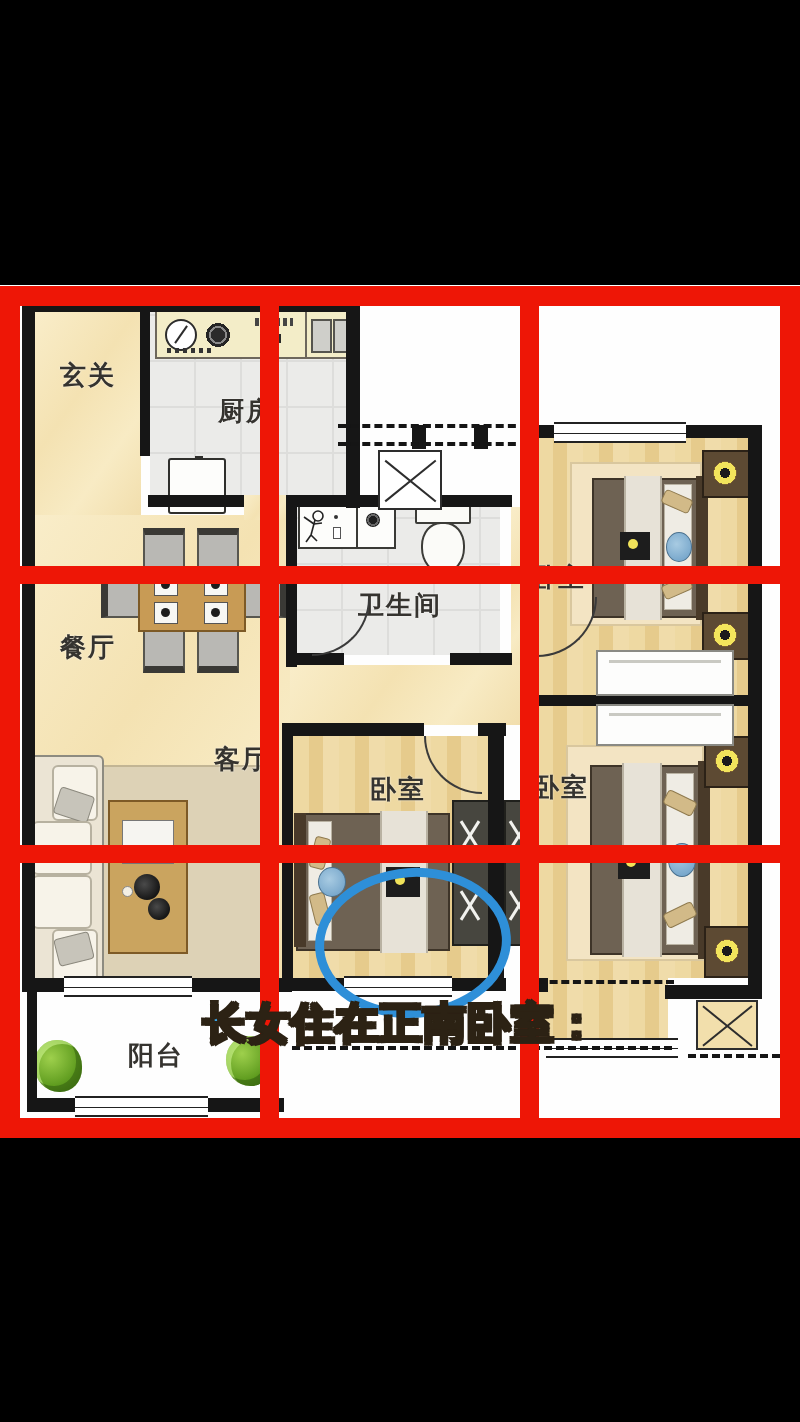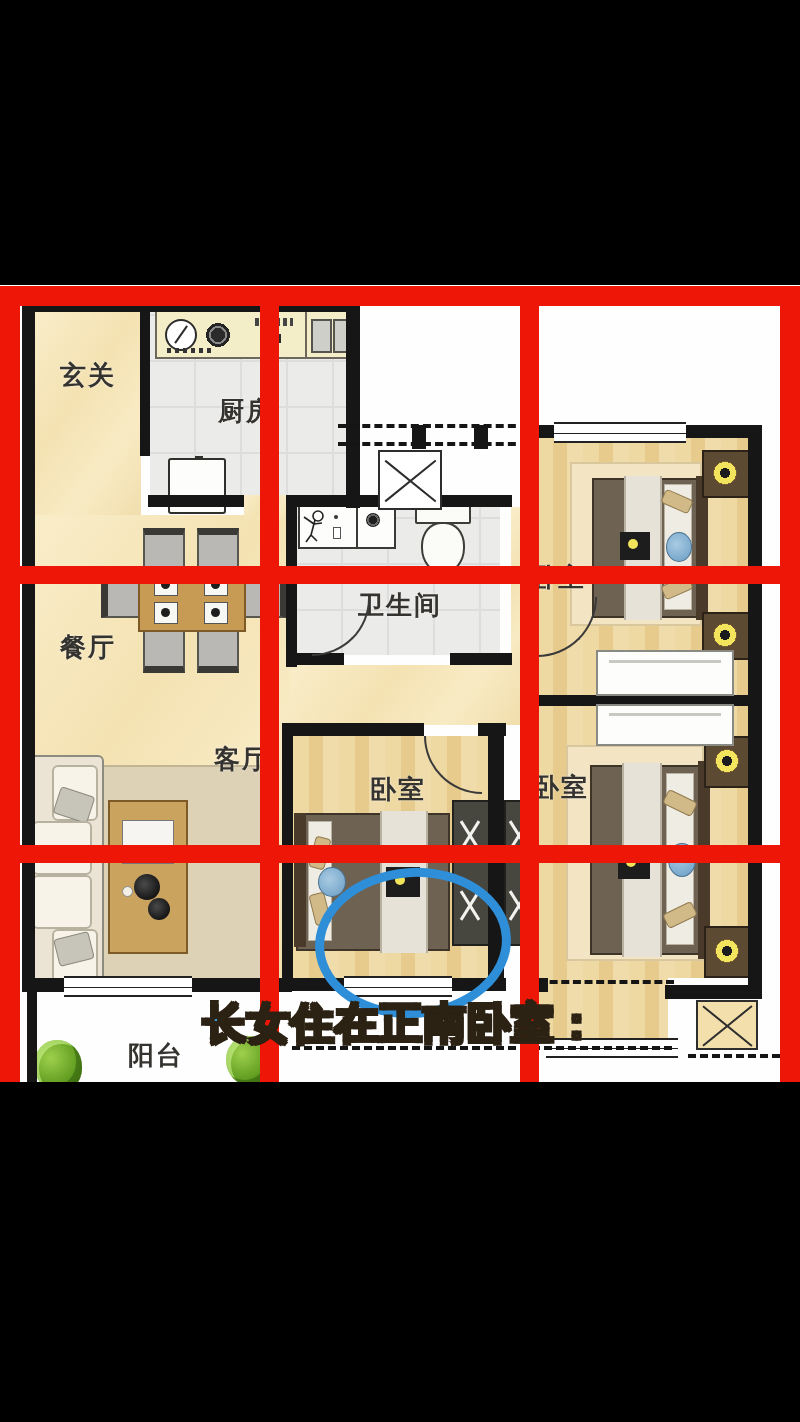--- a/index.html
+++ b/index.html
@@ -1,16 +1,16 @@
 <!DOCTYPE html>
 <html style="--grid-color: #ee1606; --hl-color: #2e8fd8;"><head>
 <meta charset="utf-8">
 <style>
   html,body{margin:0;padding:0;background:#000;}
-  #screen{position:relative;width:800px;height:1082px;background:#000;overflow:hidden;
+  #screen{position:relative;width:800px;height:1422px;background:#000;overflow:hidden;
           font-family:"Liberation Sans","DejaVu Sans",sans-serif;}
   .abs{position:absolute;}
   #plan-bg{left:0;top:285px;width:800px;height:853px;background:#fefefe;}
   
   .floor-tan{background:linear-gradient(125deg,#f9edc9 0%,#f4e2b2 40%,#f8ebc4 70%,#f1ddab 100%);}
   .floor-wood{background:repeating-linear-gradient(90deg,#eed9a2 0 16px,#e6cb8c 16px 30px,#f0dcaa 30px 46px);}
   .floor-tile{background:
       repeating-linear-gradient(0deg,transparent 0 44px,#dddddb 44px 46px),
       repeating-linear-gradient(90deg,transparent 0 44px,#dddddb 44px 46px),#ebebe9;}
   .wall{background:#161616;}

